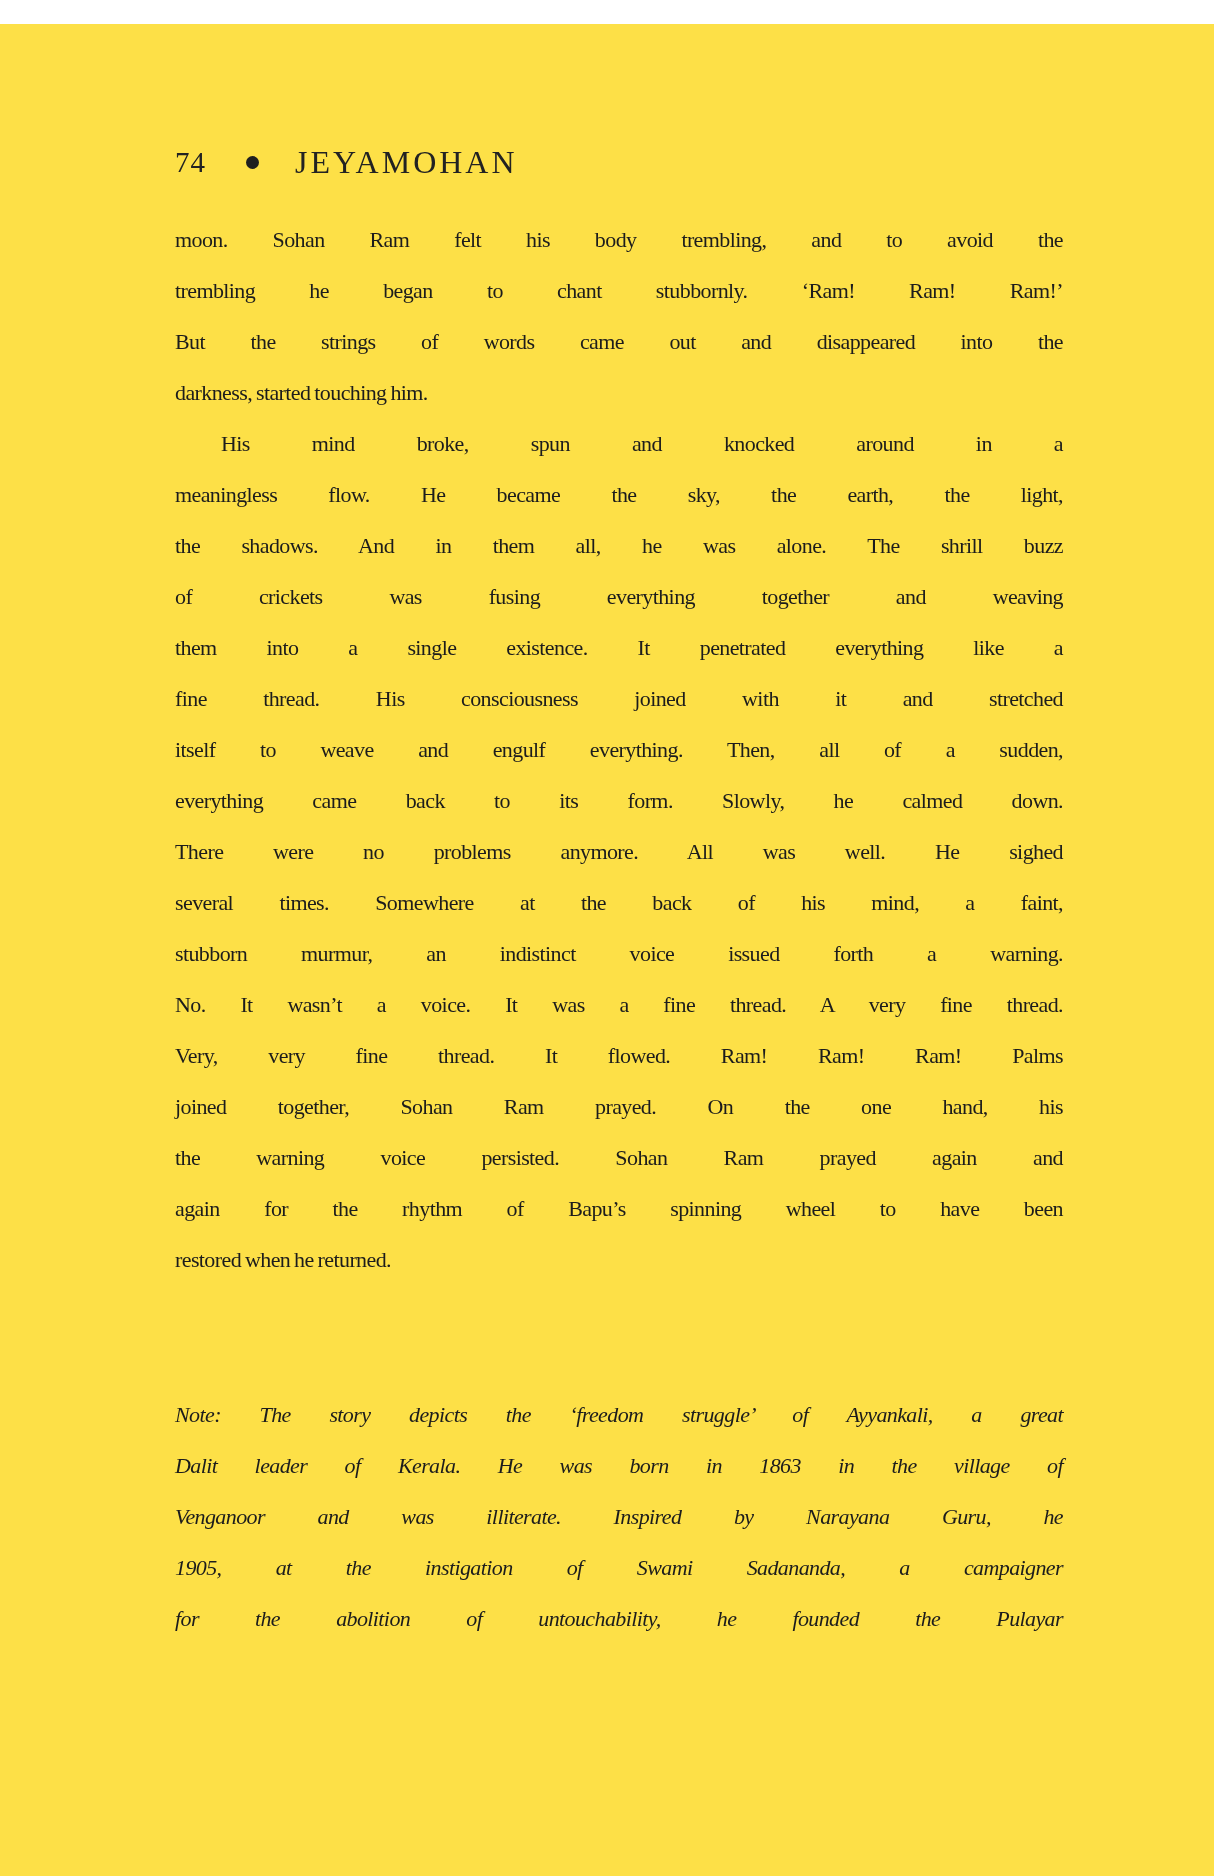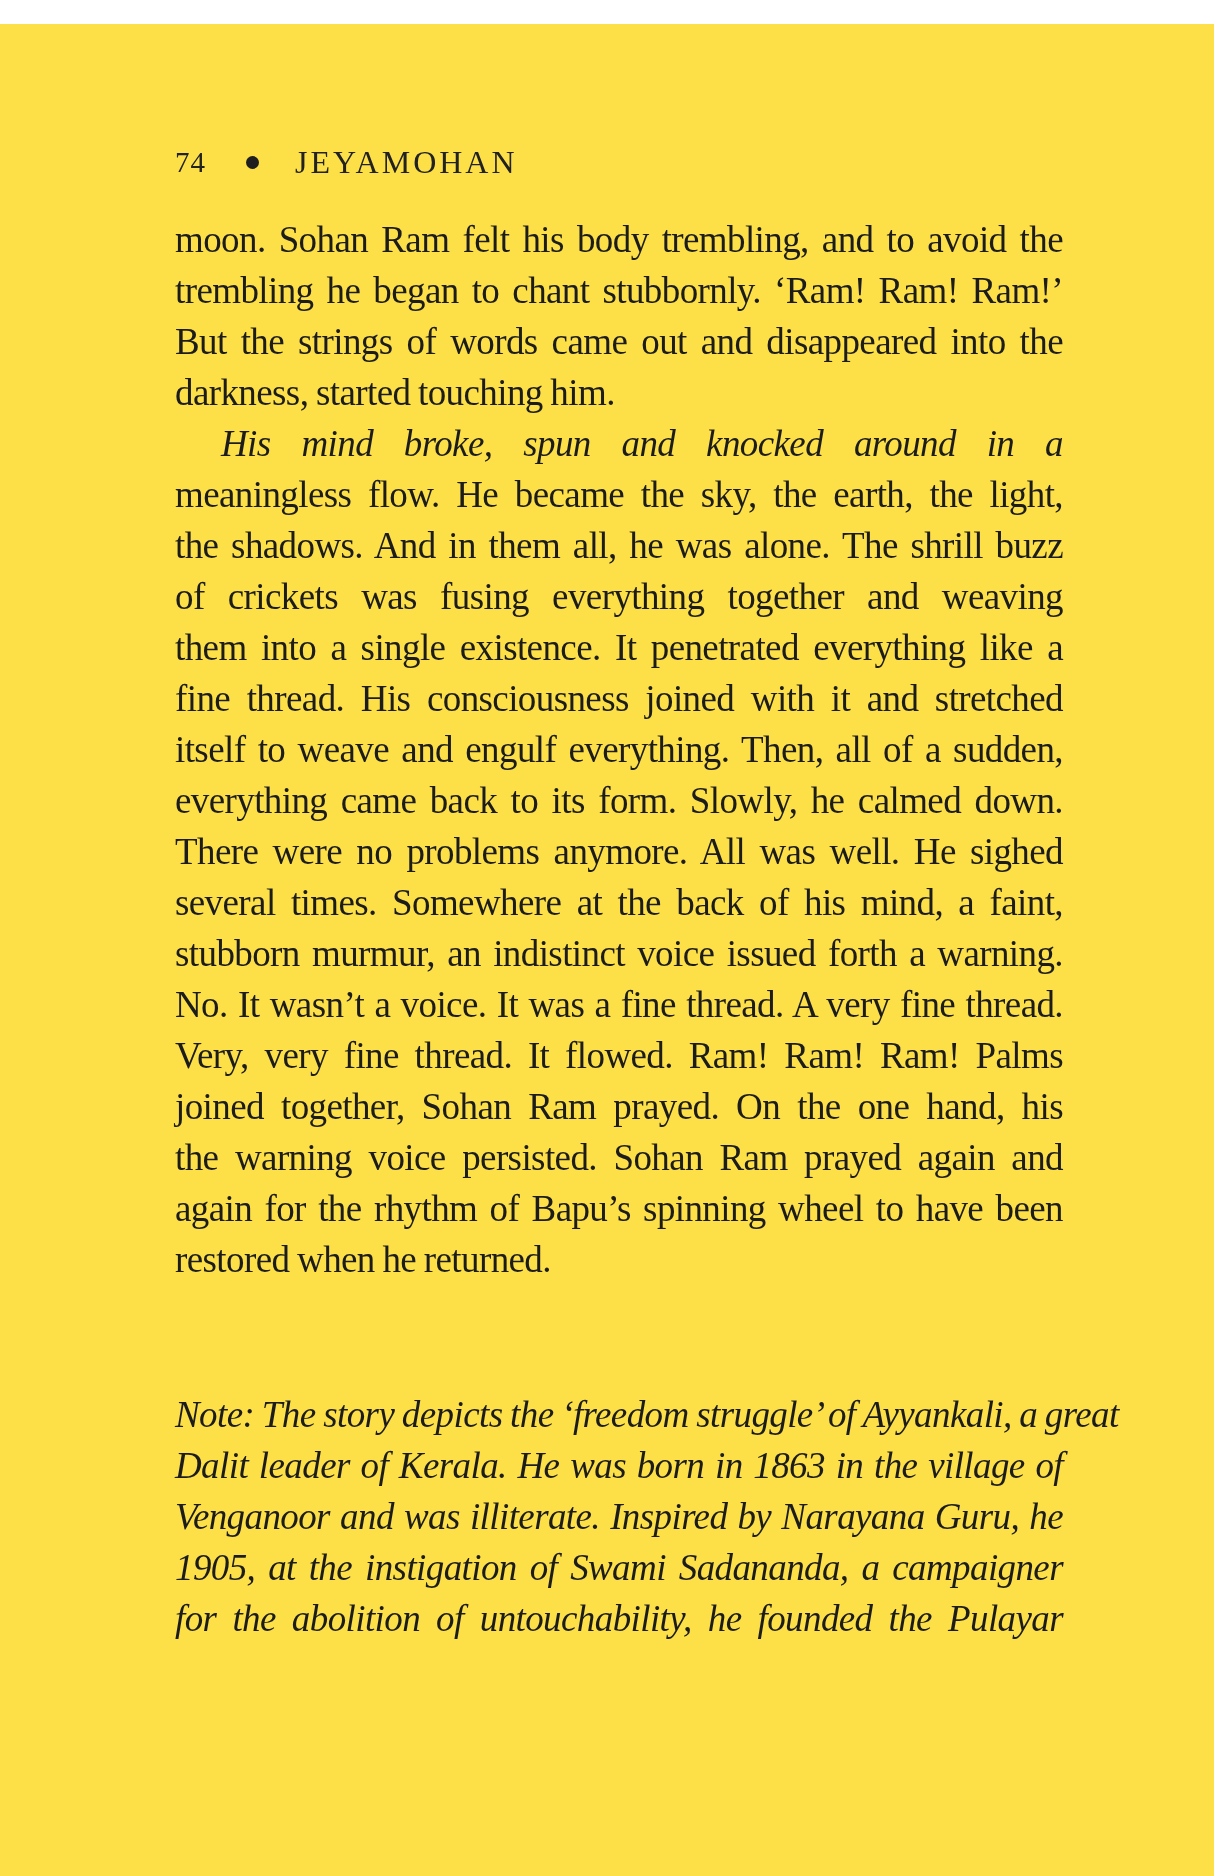--- a/index.html
+++ b/index.html
@@ -51,32 +51,31 @@
     }
     .body-text {
       position: absolute;
       left: 175px;
       width: 888px;
     }
     .line {
       display: block;
       height: 51px;
       line-height: 51px;
-      font-size: 37px;
+      font-size: 22px;
       white-space: nowrap;
       text-align: justify;
       text-align-last: justify;
       transform-origin: left center;
     }
     .line.last {
       text-align-last: left;
     }
     .line.indent {
       padding-left: 46px;
-      font-style: italic;
     }
     .main {
       top: 190px;
     }
     .note {
       top: 1365px;
     }
     .note .line {
       font-style: italic;
       height: 51px;

